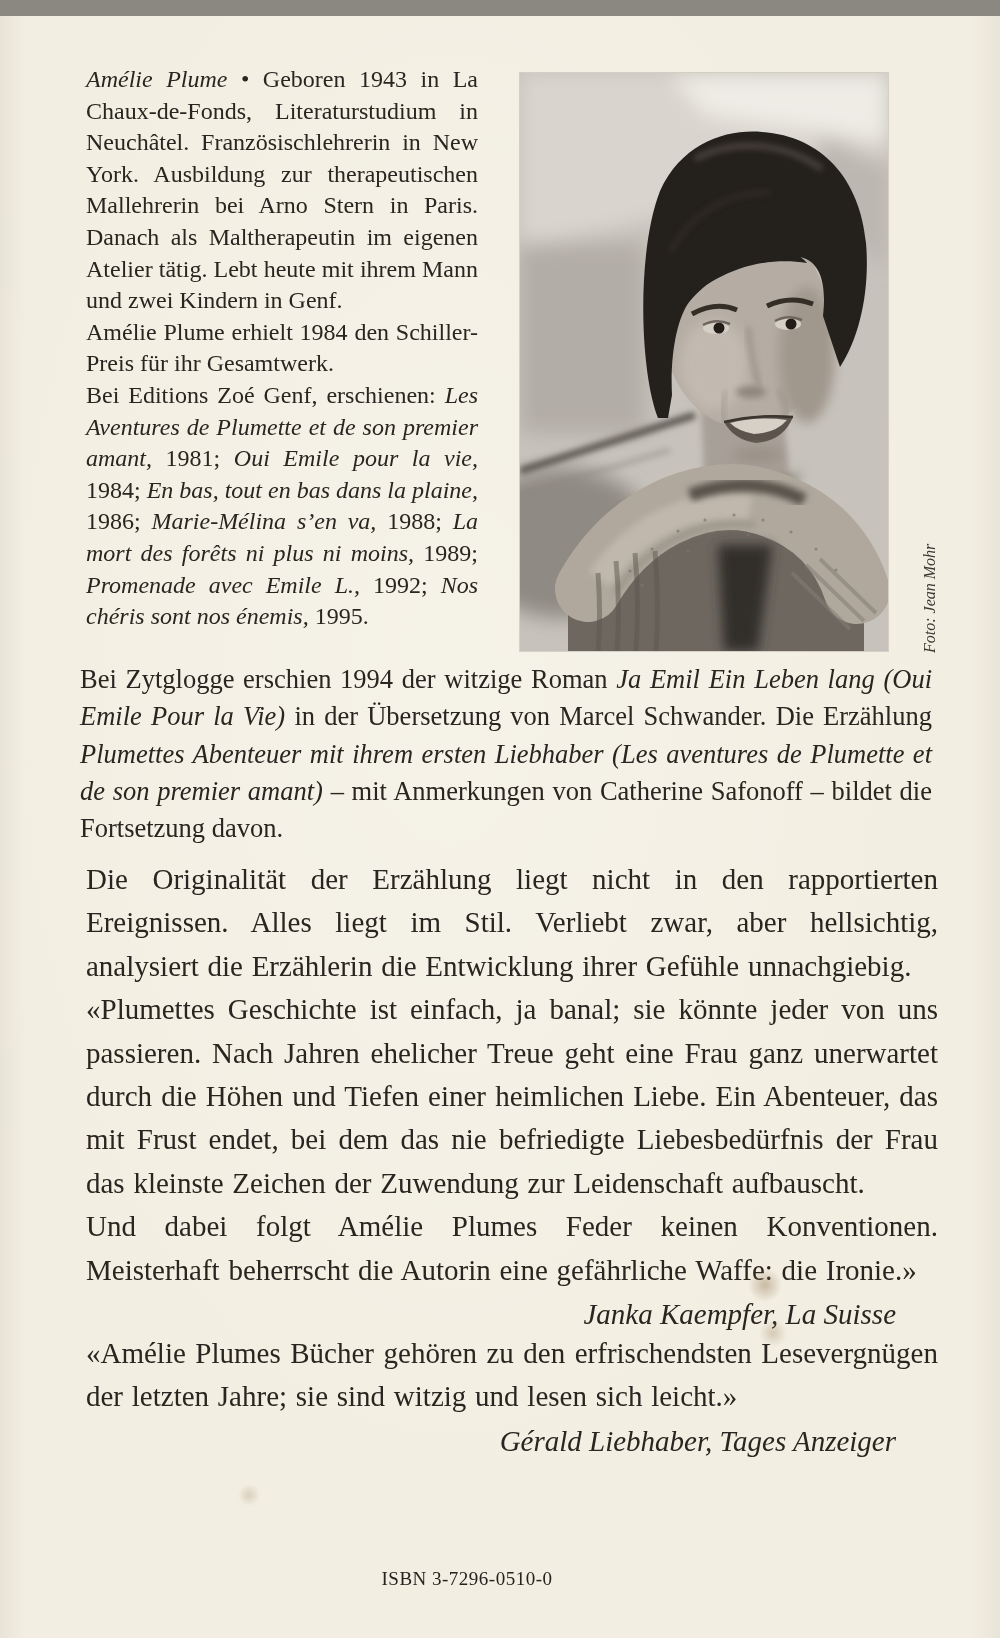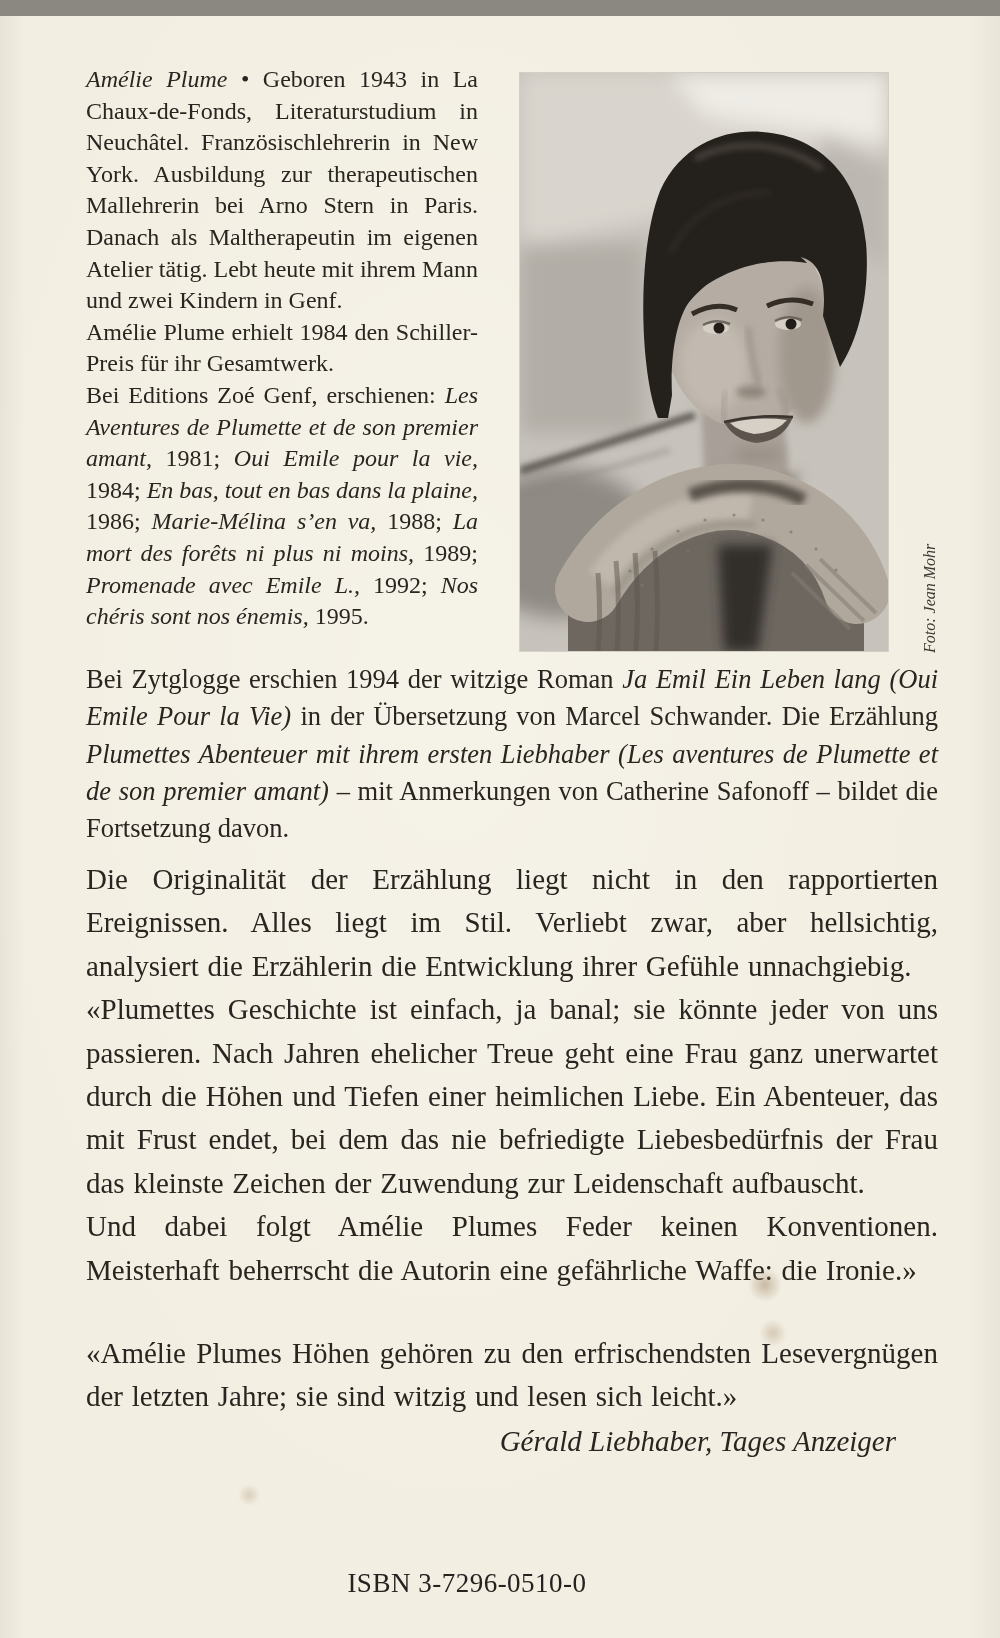--- a/index.html
+++ b/index.html
@@ -34,40 +34,40 @@
 
   
   .photo-credit{
     position:absolute;left:921px;top:637px;width:160px;
     transform:rotate(-90deg);transform-origin:0 0;
     font-style:italic;font-size:16px;color:#3c3731;white-space:nowrap;
   }
 
   
   .pubnote{
-    position:absolute;left:86px;top:645px;width:852px;
+    position:absolute;left:80px;top:645px;width:852px;
     font-size:26.5px;line-height:37.3px;text-align:justify;
   }
 
   
   .quote{
     position:absolute;left:86px;width:852px;
     font-size:29px;line-height:43.4px;text-align:justify;word-spacing:1.5px;
   }
   .q1{top:842px;}
   .q2{top:1316px;}
   .quote .attr{
     text-align:right;font-style:italic;word-spacing:normal;
     padding-right:42px;margin-top:1px;
   }
 
   
   .isbn{
     position:absolute;left:0;top:1552px;width:934px;
-    text-align:center;font-size:27px;letter-spacing:.5px;color:#262220;
+    text-align:center;font-size:19px;letter-spacing:.5px;color:#262220;
   }
 
   
   .scan-edge{
     position:absolute;left:62px;right:0;bottom:0;height:4px;
     background:linear-gradient(to right,#3b3a38 0%,#4a4846 40%,#8b897f 72%,#6f6d66 100%);
     opacity:.85;
   }
   .smudge{
     position:absolute;border-radius:50%;
@@ -185,24 +185,25 @@
   </div>
 
   <div class="photo-credit">Foto: Jean Mohr</div>
 
   <p class="pubnote"><span>Bei Zytglogge erschien 1994 der witzige Roman </span><em>Ja Emil Ein Leben lang (Oui Emile Pour la Vie)</em><span> in der Übersetzung von Marcel Schwander. Die Erzählung </span><em>Plumettes Abenteuer mit ihrem ersten Liebhaber (Les aventures de Plumette et de son premier amant)</em><span> – mit Anmerkungen von Catherine Safonoff – bildet die Fortsetzung davon.</span></p>
 
   <div class="quote q1">
     <p>Die Originalität der Erzählung liegt nicht in den rapportierten Ereignissen. Alles liegt im Stil. Verliebt zwar, aber hellsichtig, analysiert die Erzählerin die Entwicklung ihrer Gefühle unnachgiebig.</p>
     <p>«Plumettes Geschichte ist einfach, ja banal; sie könnte jeder von uns passieren. Nach Jahren ehelicher Treue geht eine Frau ganz unerwartet durch die Höhen und Tiefen einer heimlichen Liebe. Ein Abenteuer, das mit Frust endet, bei dem das nie befriedigte Liebesbedürfnis der Frau das kleinste Zeichen der Zuwendung zur Leidenschaft aufbauscht.</p>
     <p>Und dabei folgt Amélie Plumes Feder keinen Konventionen. Meisterhaft beherrscht die Autorin eine gefährliche Waffe: die Ironie.»</p>
+    <p class="attr">Janka Kaempfer, La Suisse</p>
   </div>
 
   <div class="quote q2">
-    <p>«Amélie Plumes Höhen gehören zu den erfrischendsten Lesevergnügen der letzten Jahre; sie sind witzig und lesen sich leicht.»</p>
+    <p>«Amélie Plumes Bücher gehören zu den erfrischendsten Lesevergnügen der letzten Jahre; sie sind witzig und lesen sich leicht.»</p>
     <p class="attr">Gérald Liebhaber, Tages Anzeiger</p>
   </div>
 
   <div class="isbn">ISBN 3-7296-0510-0</div>
 
   <div class="smudge s1"></div>
   <div class="smudge s2"></div>
   <div class="smudge s3"></div>
   <div class="scan-edge"></div>
 

